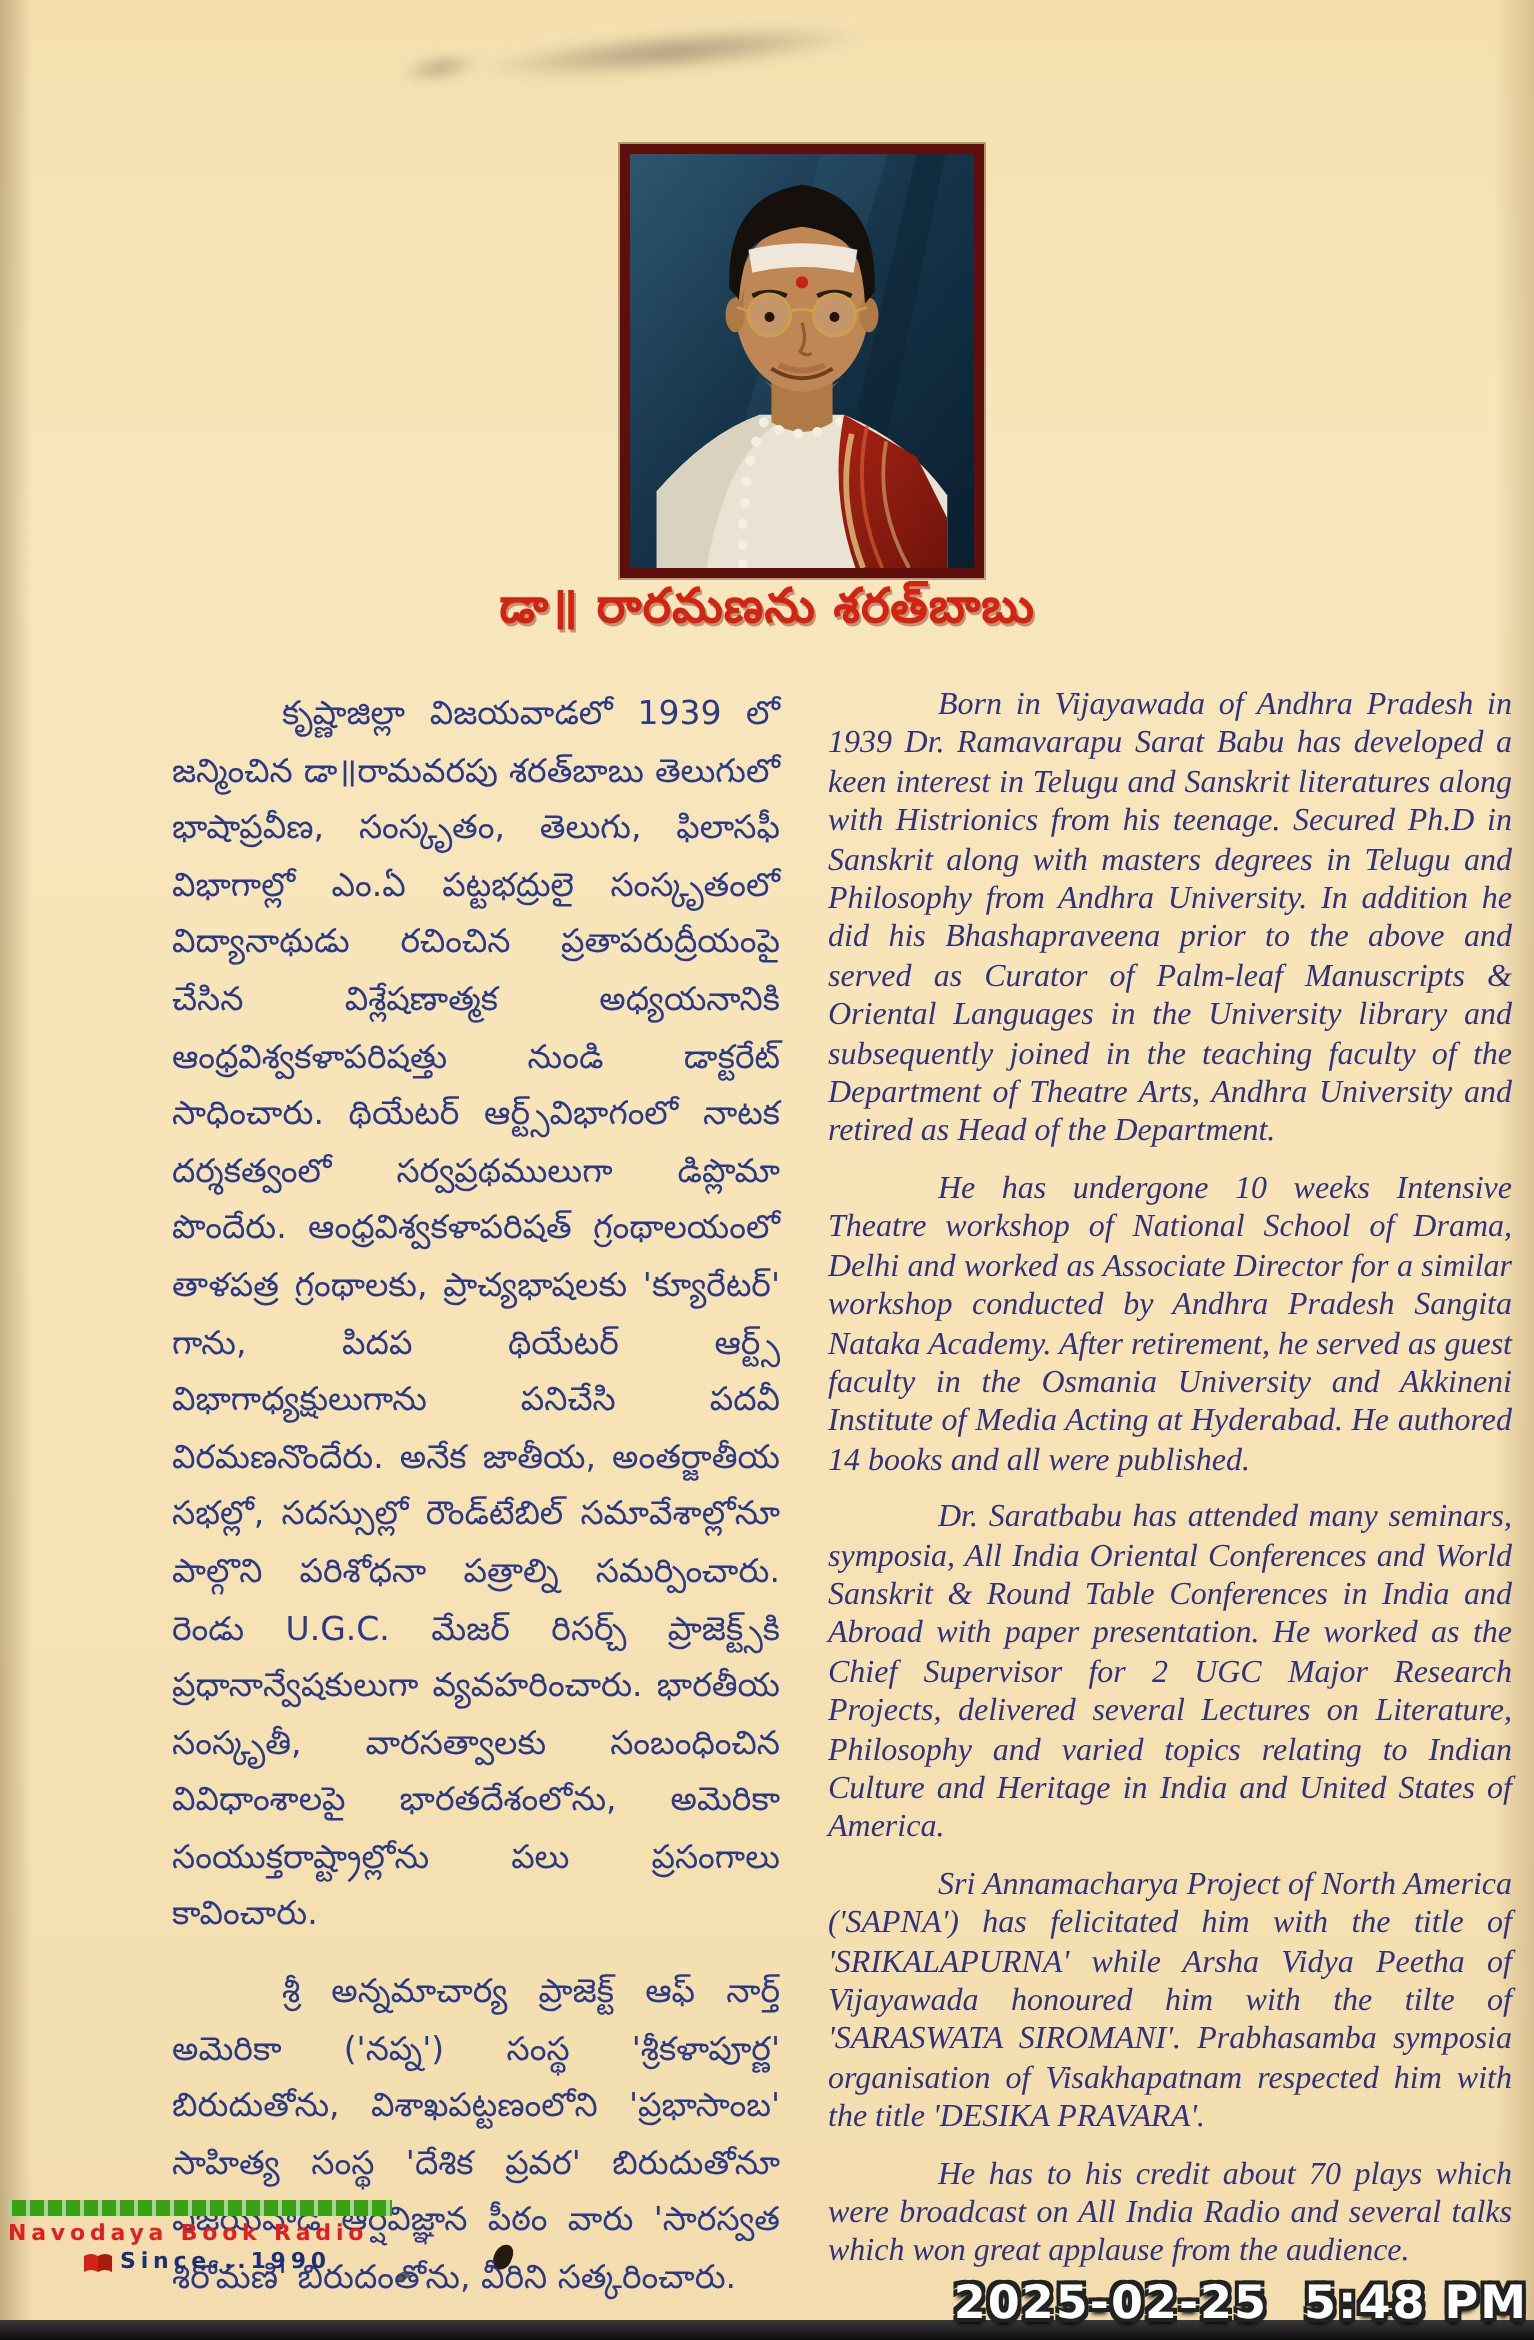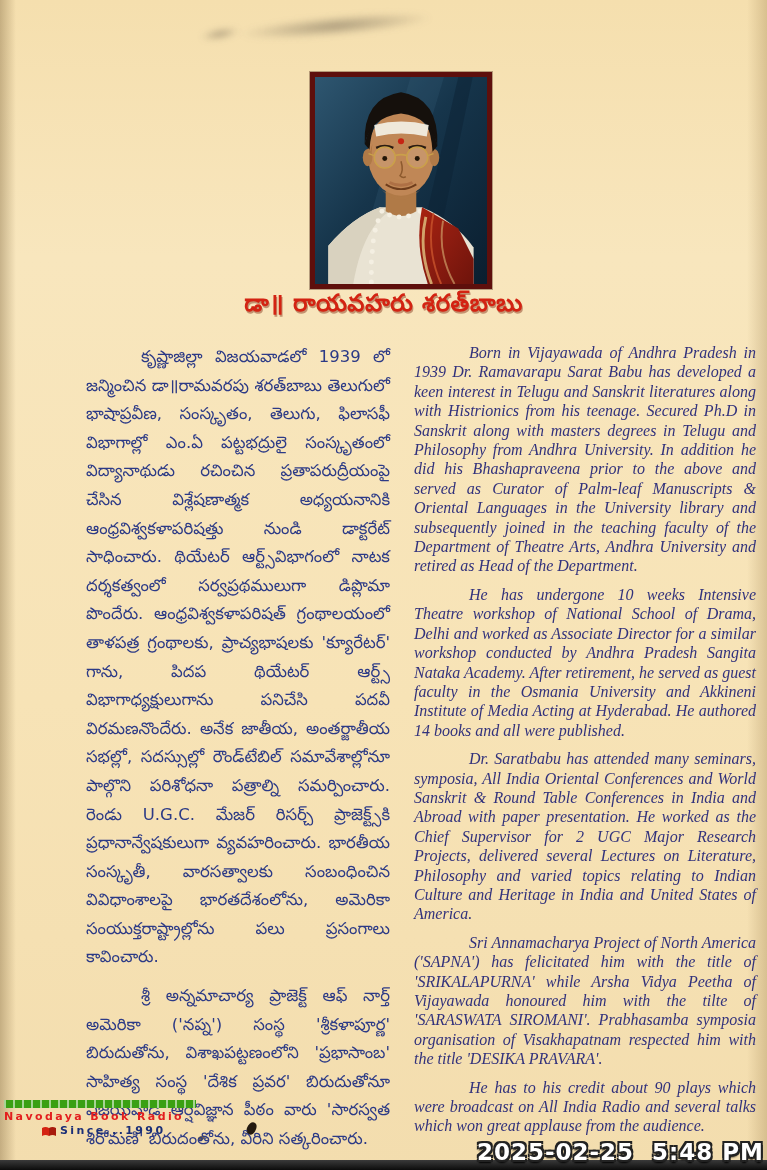--- a/index.html
+++ b/index.html
@@ -143,34 +143,34 @@
         <circle cx="98" cy="145" r="2.6"></circle>
     </g>
 
     <path d="M112 136 L150 158 L166 190 L166 216 L118 216 Q104 176 112 136 Z" fill="url(#sashRed)"></path>
     <path d="M116 146 Q108 180 122 216" stroke="#d8b074" stroke-width="3" fill="none" opacity="0.9"></path>
     <path d="M124 142 Q116 180 132 216" stroke="#c9542c" stroke-width="2" fill="none" opacity="0.8"></path>
     <path d="M134 150 Q128 184 146 216" stroke="#d8b074" stroke-width="2" fill="none" opacity="0.6"></path>
   </svg>
 </div>
 
-<div class="page-title">డా॥ రాయవహరు శరత్‌బాబు</div>
+<div class="page-title">డా॥ రారమణను శరత్‌బాబు</div>
 
 <div class="col col-telugu">
   <p>కృష్ణాజిల్లా విజయవాడలో 1939 లో జన్మించిన డా॥రామవరపు శరత్‌బాబు తెలుగులో భాషాప్రవీణ, సంస్కృతం, తెలుగు, ఫిలాసఫీ విభాగాల్లో ఎం.ఏ పట్టభద్రులై సంస్కృతంలో విద్యానాథుడు రచించిన ప్రతాపరుద్రీయంపై చేసిన విశ్లేషణాత్మక అధ్యయనానికి ఆంధ్రవిశ్వకళాపరిషత్తు నుండి డాక్టరేట్ సాధించారు. థియేటర్ ఆర్ట్స్‌విభాగంలో నాటక దర్శకత్వంలో సర్వప్రథములుగా డిప్లొమా పొందేరు. ఆంధ్రవిశ్వకళాపరిషత్ గ్రంథాలయంలో తాళపత్ర గ్రంథాలకు, ప్రాచ్యభాషలకు 'క్యూరేటర్' గాను, పిదప థియేటర్ ఆర్ట్స్ విభాగాధ్యక్షులుగాను పనిచేసి పదవీ విరమణనొందేరు. అనేక జాతీయ, అంతర్జాతీయ సభల్లో, సదస్సుల్లో రౌండ్‌టేబిల్ సమావేశాల్లోనూ పాల్గొని పరిశోధనా పత్రాల్ని సమర్పించారు. రెండు U.G.C. మేజర్ రిసర్చ్ ప్రాజెక్ట్స్‌కి ప్రధానాన్వేషకులుగా వ్యవహరించారు. భారతీయ సంస్కృతీ, వారసత్వాలకు సంబంధించిన వివిధాంశాలపై భారతదేశంలోను, అమెరికా సంయుక్తరాష్ట్రాల్లోను పలు ప్రసంగాలు కావించారు.</p>
   <p>శ్రీ అన్నమాచార్య ప్రాజెక్ట్ ఆఫ్ నార్త్ అమెరికా ('నప్న') సంస్థ 'శ్రీకళాపూర్ణ' బిరుదుతోను, విశాఖపట్టణంలోని 'ప్రభాసాంబ' సాహిత్య సంస్థ 'దేశిక ప్రవర' బిరుదుతోనూ విజయవాడ ఆర్షవిజ్ఞాన పీఠం వారు 'సారస్వత శిరోమణి' బిరుదంతోను, వీరిని సత్కరించారు.</p>
   <p>ఆకాశవాణి విశాఖపట్నం కేంద్రం నుంచి 'శరత్పూర్ణిమ' కలంపేరుతో వ్రాసిన ఇంచుమించు 70 పౌరాణిక, చారిత్రక, జానపద నాటకాలు, పలు ప్రసంగాలు, ధారావాహికలూ అసంఖ్యాకంగా ప్రసారమై అశేషాంధ్రుల ప్రశంసలకు పాత్రమైనాయి.</p>
 </div>
 
 <div class="col col-english">
   <p>Born in Vijayawada of Andhra Pradesh in 1939 Dr. Ramavarapu Sarat Babu has developed a keen interest in Telugu and Sanskrit literatures along with Histrionics from his teenage. Secured Ph.D in Sanskrit along with masters degrees in Telugu and Philosophy from Andhra University. In addition he did his Bhashapraveena prior to the above and served as Curator of Palm-leaf Manuscripts &amp; Oriental Languages in the University library and subsequently joined in the teaching faculty of the Department of Theatre Arts, Andhra University  and retired as Head of the Department.</p>
   <p>He has undergone 10 weeks Intensive Theatre workshop of National School of Drama, Delhi and worked as Associate Director for a similar workshop conducted by Andhra Pradesh Sangita Nataka Academy. After retirement, he served as guest faculty in the Osmania University and Akkineni Institute of Media Acting at Hyderabad. He authored 14 books and all were published.</p>
   <p>Dr. Saratbabu has attended many seminars, symposia, All India Oriental Conferences and World Sanskrit &amp; Round Table Conferences in India and Abroad with paper presentation. He worked as the Chief Supervisor for 2 UGC Major Research Projects, delivered several Lectures on Literature, Philosophy and varied topics relating to Indian Culture and Heritage in India and United States of America.</p>
   <p>Sri Annamacharya Project of North America ('SAPNA') has felicitated him with the title of 'SRIKALAPURNA' while Arsha Vidya Peetha of Vijayawada honoured him with the tilte of 'SARASWATA SIROMANI'. Prabhasamba symposia organisation of Visakhapatnam respected him with the title 'DESIKA PRAVARA'.</p>
-  <p>He has to his credit about 90 plays which were broadcast on All India Radio and several talks which won great applause from the audience.</p>
+  <p>He has to his credit about 70 plays which were broadcast on All India Radio and several talks which won great applause from the audience.</p>
 </div>
 
 <div class="logo">
   <div class="logo-bar"></div>
   <div class="logo-publisher">Navodaya Book Radio</div>
   <div class="logo-since-row">
     <svg class="book-icon" viewBox="0 0 14 10">
       <path d="M0 2 Q3.5 0 7 2 L7 10 Q3.5 8 0 10 Z" fill="#d42312"></path>
       <path d="M14 2 Q10.5 0 7 2 L7 10 Q10.5 8 14 10 Z" fill="#a81a0c"></path>
     </svg>

